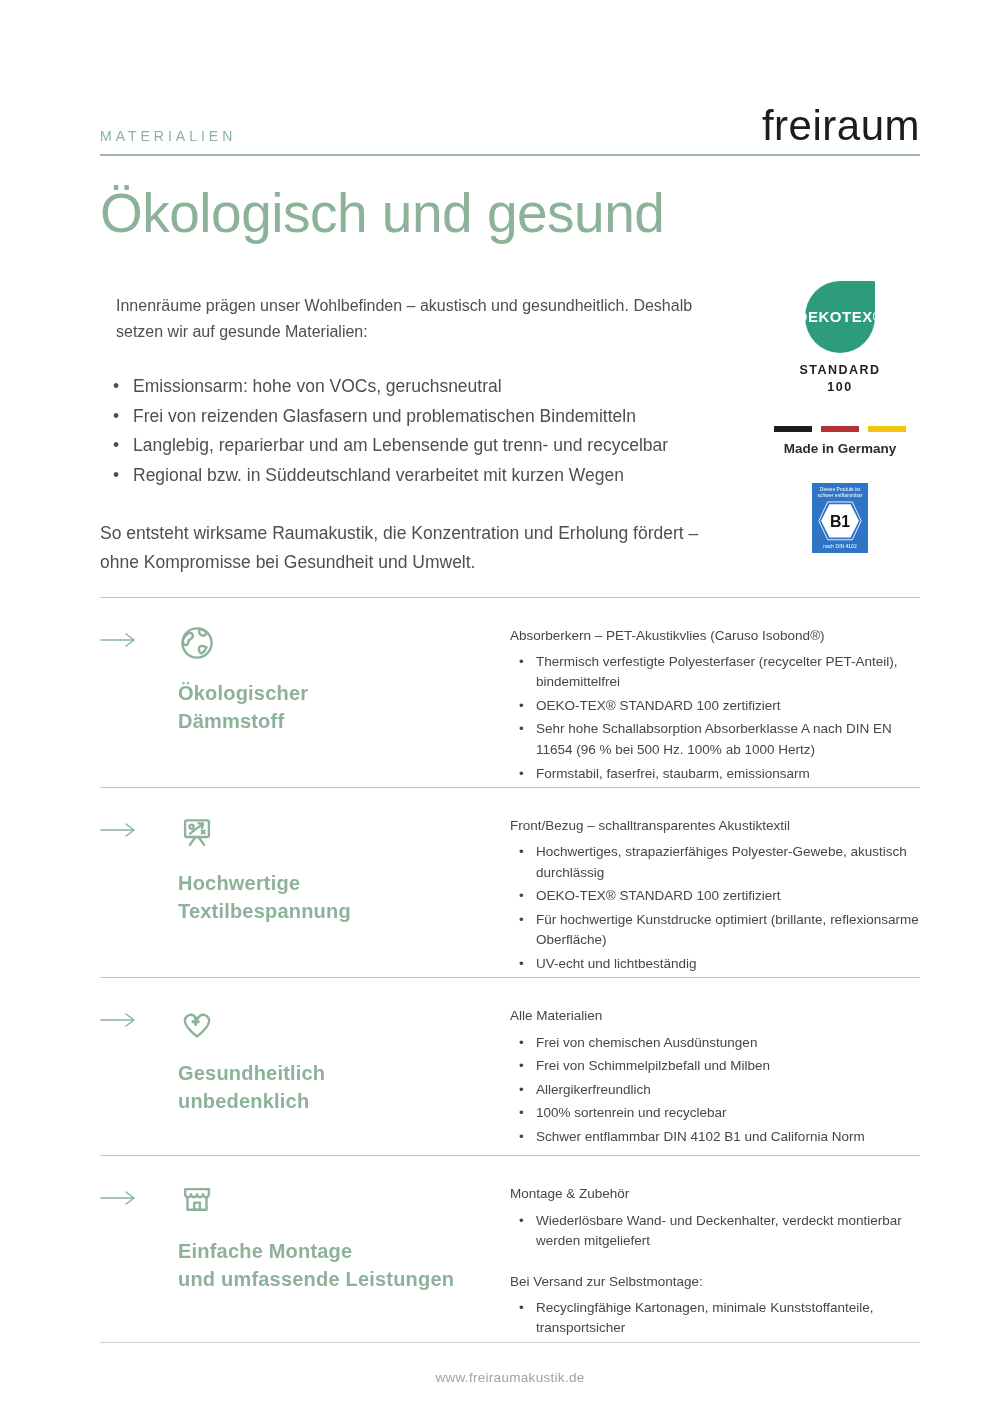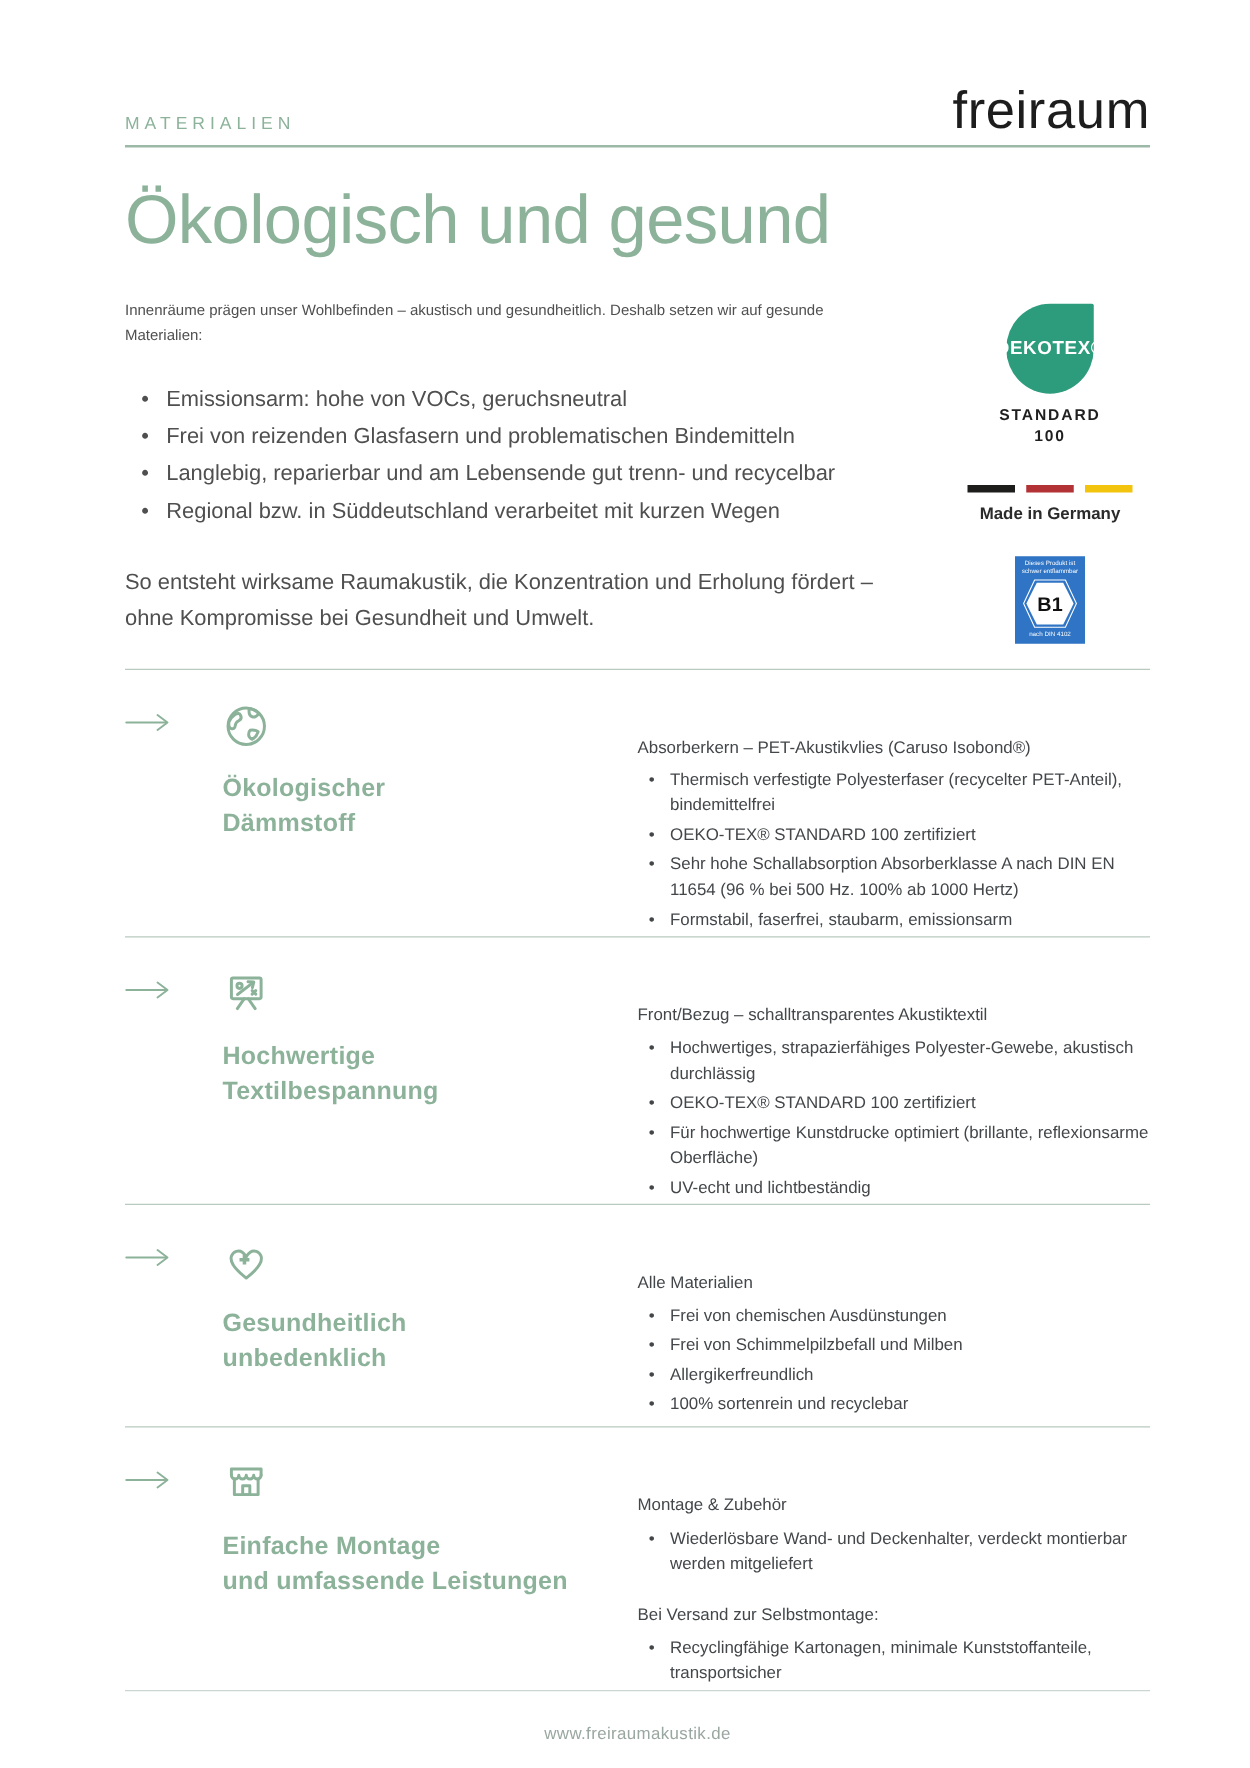--- a/index.html
+++ b/index.html
@@ -19,29 +19,29 @@
   html,body{margin:0;padding:0;background:#ffffff;}
   .page{
     width:1000px;height:1414px;margin:0 auto;background:#fff;
     font-family:"Liberation Sans","DejaVu Sans",sans-serif;
     padding:0 80px 0 100px;overflow:hidden;
     display:flex;flex-direction:column;
   }
   
   .header{
     display:flex;justify-content:space-between;align-items:flex-end;
-    padding-top:70px;padding-bottom:10px;border-bottom:2px solid var(--ruleStrong);
+    padding-top:108px;padding-bottom:10px;border-bottom:2px solid var(--ruleStrong);
   }
   .eyebrow{font-size:14px;letter-spacing:4px;color:var(--accent);font-weight:400;}
   .logo{font-size:42px;font-weight:300;color:var(--logo);line-height:0.85;letter-spacing:0.5px;}
   
   .title{font-size:55px;font-weight:300;color:var(--accent);margin:26px 0 0;letter-spacing:-0.5px;line-height:1.15;}
   .hero{display:flex;margin-top:32px;}
   .hero-left{width:618px;}
-  .intro{font-size:12px;color:var(--body);line-height:1.66;margin:0;}
+  .intro{font-size:16px;color:var(--body);line-height:1.66;margin:16px;}
   .intro-list{margin:27px 0 0;padding:0 0 0 33px;list-style:none;}
   .intro-list li{position:relative;font-size:17.5px;color:var(--body);line-height:1.58;margin-bottom:2px;}
   .intro-list li::before{content:"•";position:absolute;left:-20px;color:var(--body);}
   .closing{font-size:17.5px;color:var(--body);line-height:1.66;margin:29px 0 0;}
   
   .hero-right{margin-left:auto;width:160px;display:flex;flex-direction:column;align-items:center;padding-top:4px;}
   .oeko-badge{
     width:70px;height:72px;background:var(--oeko);
     border-radius:50% 2% 50% 50%;
     display:flex;align-items:center;justify-content:center;
@@ -65,21 +65,21 @@
   .section{
     border-top:1px solid var(--rule);
     display:grid;grid-template-columns:78px 332px 1fr;
     padding-top:26px;
   }
   .section.s1{min-height:178px;} .section.s2{min-height:170px;}
   .section.s3{min-height:178px;} .section.s4{min-height:172px;}
   .arrow-wrap{padding-top:8px;}
   .icon-wrap svg{display:block;}
   .sec-title{margin-top:17px;font-size:20px;font-weight:700;color:var(--accent);line-height:1.4;white-space:pre-line;letter-spacing:.2px;}
-  .details{font-size:13.5px;color:var(--detail);padding-top:2px;margin-top:24px;}
+  .details{font-size:13.5px;color:var(--detail);padding-top:2px;}
   .lead{margin:0 0 6px;line-height:1.5;}
   .detail-list{list-style:none;margin:0;padding:0;}
   .detail-list li{position:relative;padding-left:26px;line-height:1.52;margin-bottom:3px;}
   .detail-list li::before{content:"•";position:absolute;left:9px;}
   .group + .group{margin-top:20px;}
   
   .footer{margin-top:auto;border-top:1px solid var(--ruleLight);text-align:center;padding:25px 0 52px;}
   .footer-url{font-size:13.5px;color:var(--footerText);letter-spacing:.3px;}
   svg .stroke{stroke:var(--accent);fill:none;stroke-width:1.5;stroke-linecap:round;stroke-linejoin:round;}
   svg .fill{fill:var(--accent);}
@@ -241,20 +241,21 @@
 unbedenklich</div>
       </div>
       <div class="details">
         <div class="group">
           <p class="lead">Alle Materialien</p>
           <ul class="detail-list">
               <li>Frei von chemischen Ausdünstungen</li>
               <li>Frei von Schimmelpilzbefall und Milben</li>
               <li>Allergikerfreundlich</li>
               <li>100% sortenrein und recyclebar</li>
+              <li>Schwer entflammbar DIN 4102 B1 und California Norm</li>
             </ul>
         </div>
       </div>
     </div>
 
     <div class="section s4">
       <div class="arrow-wrap">
         <svg width="40" height="16" viewBox="0 0 40 16">
             <g class="stroke" stroke-width="1.8">
               <line x1="1" y1="8" x2="33" y2="8"></line>

